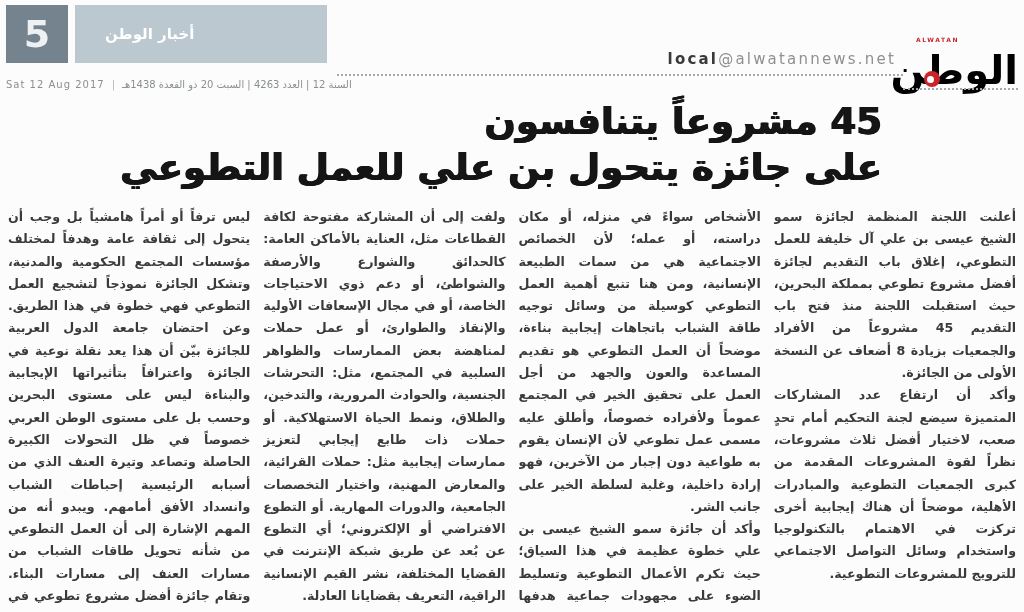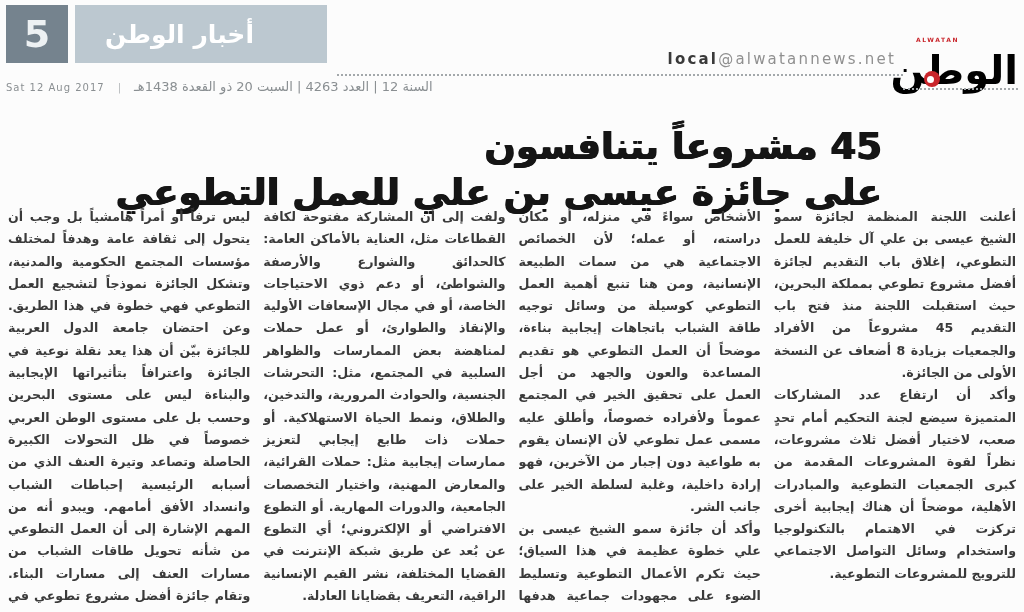--- a/index.html
+++ b/index.html
@@ -13,21 +13,21 @@
   .num-box {
     position:absolute; left:6px; top:5px; width:62px; height:58px;
     background:#75838e; display:flex; align-items:center; justify-content:center;
   }
   .num-box .num { color:#edf1f3; font-size:38px; font-weight:bold; line-height:1; }
   .section-bar {
     position:absolute; left:75px; top:5px; width:252px; height:58px;
     background:#bcc8d0; display:flex; align-items:center;
     padding-left:30px; box-sizing:border-box;
   }
-  .section-bar .label { color:#ffffff; font-size:25px; font-weight:bold; direction:rtl; }
+  .section-bar .label { color:#ffffff; font-size:15px; font-weight:bold; direction:rtl; }
 
   .logo { position:absolute; right:6px; top:36px; width:118px; height:56px; }
   .logo-ar {
     position:absolute; right:0; bottom:2px; direction:rtl;
     font-size:40px; font-weight:bold; color:#000000; line-height:1; letter-spacing:-1px;
   }
   .logo-latin {
     position:absolute; top:0; left:16px; color:#c9252b;
     font-size:6px; font-weight:bold; letter-spacing:1.6px;
   }
@@ -43,34 +43,33 @@
   .email {
     position:absolute; right:128px; top:50px;
     font-size:15px; letter-spacing:2.2px; color:#909090;
   }
   .email .strong { color:#3a3a3a; font-weight:bold; }
 
   .rule-main { position:absolute; left:337px; top:74px; width:566px; border-bottom:2px dotted #a3a8ab; }
   .rule-logo { position:absolute; left:903px; top:88px; width:115px; border-bottom:2px dotted #a3a8ab; }
 
   .dateline {
-    position:absolute; left:6px; top:79px; display:flex; gap:13px; align-items:baseline;
+    position:absolute; left:6px; top:79px; display:flex; gap:7px; align-items:baseline;
     color:#8a8f92; white-space:nowrap;
   }
   .date-en { font-size:10px; letter-spacing:1px; }
   .date-sep { color:#b3b7ba; font-size:10px; }
-  .date-ar { font-size:13px; direction:rtl; }
+  .date-ar { font-size:10px; direction:rtl; }
 
   
   .headline {
     position:absolute; top:99px; right:142px; left:30px;
     direction:rtl; text-align:right; color:#151515;
     font-size:37px; line-height:46px; font-weight:bold;
     text-shadow:0.7px 0 0 currentColor, -0.7px 0 0 currentColor;
-    margin-top:25px;
   }
 
   
   .columns {
     position:absolute; left:8px; right:8px; top:206px; bottom:4px;
     direction:rtl; display:flex; gap:13px;
   }
   .col {
     flex:1 1 0; overflow:hidden;
     text-align:justify; color:#3a3a3a;
@@ -103,21 +102,21 @@
   <div class="rule-logo"></div>
 
   <div class="dateline">
     <span class="date-en">Sat 12 Aug 2017</span>
     <span class="date-sep">|</span>
     <span class="date-ar" dir="rtl">السنة 12  |  العدد 4263  |  السبت 20 ذو القعدة 1438هـ</span>
   </div>
 
   <div class="headline">
     <div>45 مشروعاً يتنافسون</div>
-    <div>على جائزة عيسى بن علي للعمل التطوعي</div>
+    <div>على جائزة يتحول بن علي للعمل التطوعي</div>
   </div>
 
   <div class="columns">
 
     <div class="col">
       <p>أعلنت اللجنة المنظمة لجائزة سمو الشيخ عيسى بن علي آل خليفة للعمل التطوعي، إغلاق باب التقديم لجائزة أفضل مشروع تطوعي بمملكة البحرين، حيث استقبلت اللجنة منذ فتح باب التقديم 45 مشروعاً من الأفراد والجمعيات بزيادة 8 أضعاف عن النسخة الأولى من الجائزة.</p>
       <p>وأكد أن ارتفاع عدد المشاركات المتميزة سيضع لجنة التحكيم أمام تحدٍ صعب، لاختيار أفضل ثلاث مشروعات، نظراً لقوة المشروعات المقدمة من كبرى الجمعيات التطوعية والمبادرات الأهلية، موضحاً أن هناك إيجابية أخرى تركزت في الاهتمام بالتكنولوجيا واستخدام وسائل التواصل الاجتماعي للترويج للمشروعات التطوعية.</p>
 
     </div>
 

